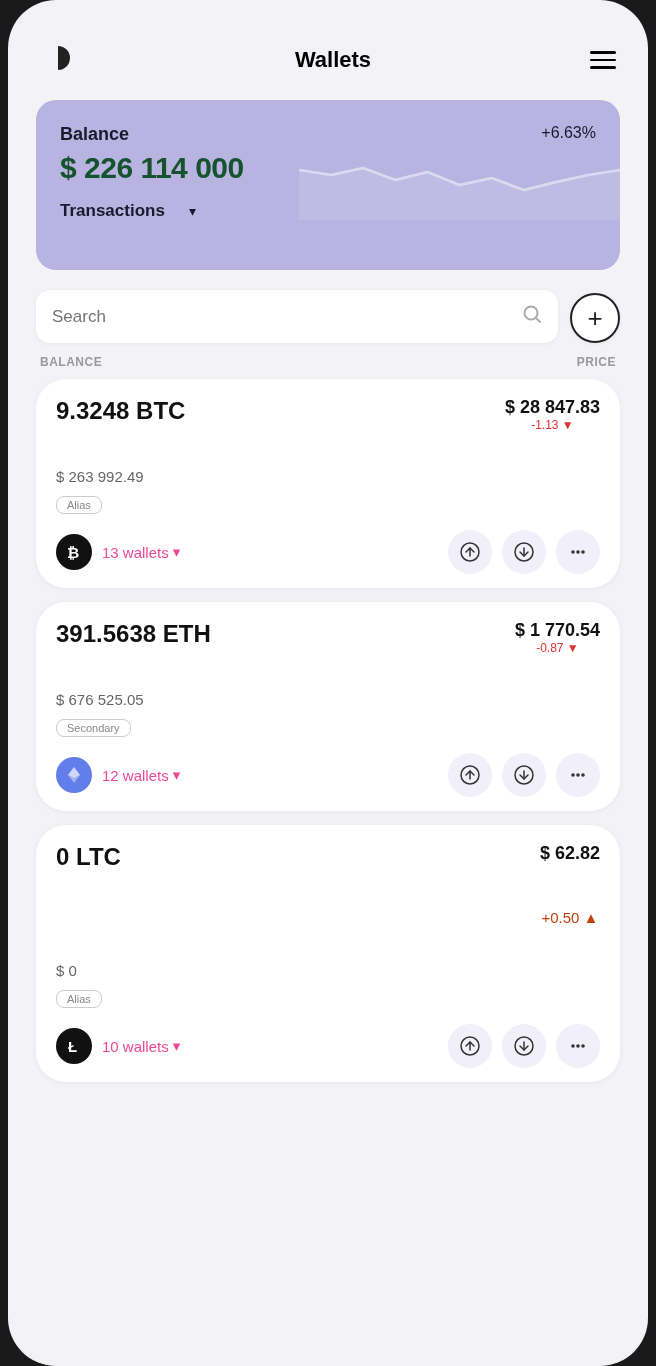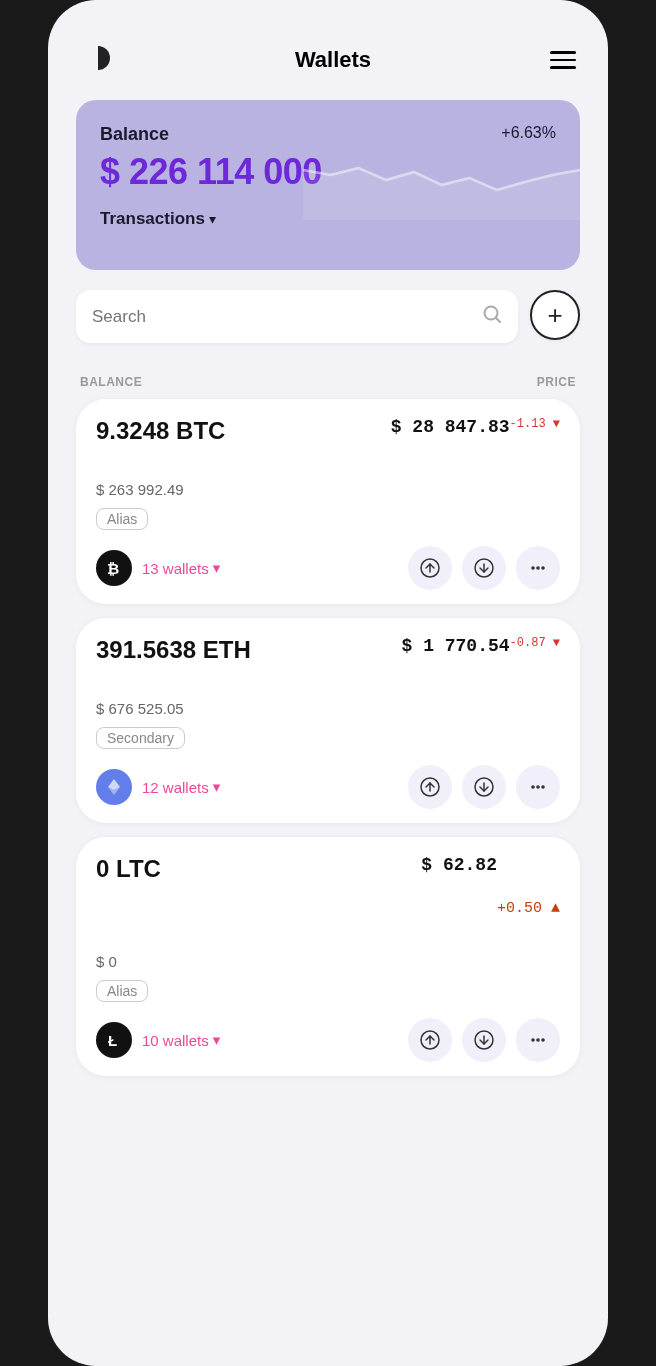--- a/index.html
+++ b/index.html
@@ -5,21 +5,21 @@
     * { margin: 0; padding: 0; box-sizing: border-box; }
     body {
       background: #1a1a1a;
       display: flex;
       justify-content: center;
       align-items: center;
       min-height: 100vh;
       font-family: -apple-system, BlinkMacSystemFont, 'Segoe UI', sans-serif;
     }
     .phone {
-      width: 560px;
+      width: 640px;
       min-height: 1366px;
       background: #f2f2f7;
       border-radius: 48px;
       overflow: hidden;
       display: flex;
       flex-direction: column;
       padding: 40px 28px 40px 28px;
     }
     .header {
       display: flex;
@@ -69,54 +69,54 @@
       font-size: 18px;
       font-weight: 600;
       color: #1a1a2e;
     }
     .balance-percent {
       font-size: 16px;
       font-weight: 500;
       color: #1a1a2e;
     }
     .balance-amount {
-      font-size: 36px;
+      font-size: 30px;
       font-weight: 800;
-      color: #6d28d9;
+      color: #14532d;
       margin-bottom: 16px;
       letter-spacing: -0.5px;
     }
     .chart-area {
       position: absolute;
       right: 0;
       top: 40px;
       width: 55%;
       height: 80px;
       opacity: 0.7;
     }
     .transactions-row {
       display: flex;
       align-items: center;
-      gap: 4px;
+      gap: 24px;
       margin-top: 8px;
     }
     .transactions-label {
       font-size: 17px;
       font-weight: 700;
       color: #1a1a2e;
     }
     .chevron-down {
       font-size: 14px;
       color: #1a1a2e;
     }
     .search-row {
       display: flex;
-      align-items: flex-start;
+      align-items: flex-end;
       gap: 12px;
-      margin-bottom: 28px;
+      margin-bottom: 8px;
     }
     .search-box {
       flex: 1;
       background: #fff;
       border-radius: 14px;
       display: flex;
       align-items: center;
       padding: 14px 16px;
       gap: 10px;
       box-shadow: 0 1px 4px rgba(0,0,0,0.06);
@@ -203,21 +203,21 @@
       color: #c2410c;
       font-weight: 500;
       text-align: right;
       margin-top: 45px;
     }
     .alias-tag {
       display: inline-block;
       border: 1.5px solid #ccc;
       border-radius: 8px;
       padding: 2px 10px;
-      font-size: 14px;
+      font-size: 11px;
       color: #888;
       margin-bottom: 12px;
     }
     .coin-bottom {
       display: flex;
       align-items: center;
       justify-content: space-between;
       margin-top: 4px;
     }
     .coin-wallets {
@@ -269,23 +269,22 @@
       font-size: 17px;
       color: #333;
     }
     .action-btn.dots {
       font-size: 20px;
       letter-spacing: 1px;
       font-weight: 700;
     }
     .price-col {
       display: flex;
-      flex-direction: row;
-      align-items: flex-start;
-      font-family: Liberation Mono, monospace;
+      flex-direction: column;
+      align-items: center;
     }
   </style>
 </head>
 <body>
 
 <div class="phone">
 
   <div class="header">
     <div>
       <svg class="logo-icon" viewBox="0 0 36 36">

